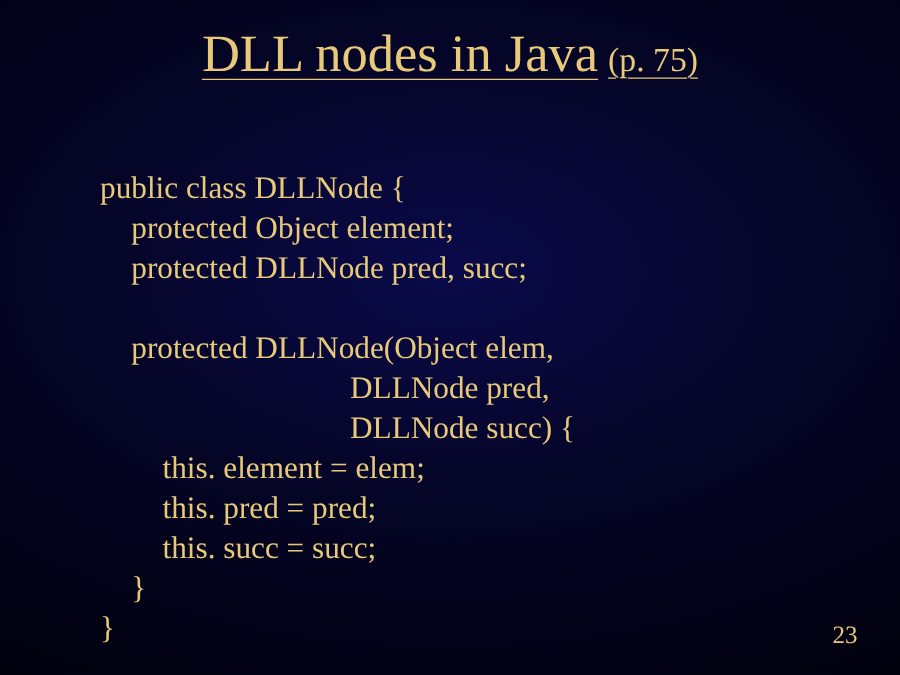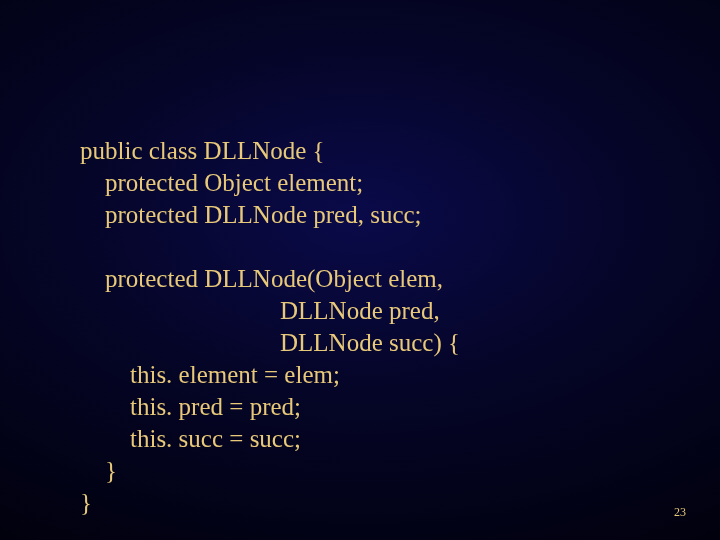--- a/index.html
+++ b/index.html
@@ -48,27 +48,30 @@
     line-height: 1.28;
     white-space: pre;
     font-weight: 400;
   }
   .page-number {
     position: absolute;
     bottom: 20px;
     right: 34px;
     color: #e8c97a;
     font-family: "Times New Roman", Times, serif;
-    font-size: 12px;
+    font-size: 20px;
   }
 </style>
 </head>
 <body>
 
 <div class="slide">
+  <div class="title">
+    <span class="title-main">DLL nodes in Java</span><span class="title-sub">(p. 75)</span>
+  </div>
   <div class="code-block">public class DLLNode {
     protected Object element;
     protected DLLNode pred, succ;
 
     protected DLLNode(Object elem,
                                 DLLNode pred,
                                 DLLNode succ) {
         this. element = elem;
         this. pred = pred;
         this. succ = succ;

